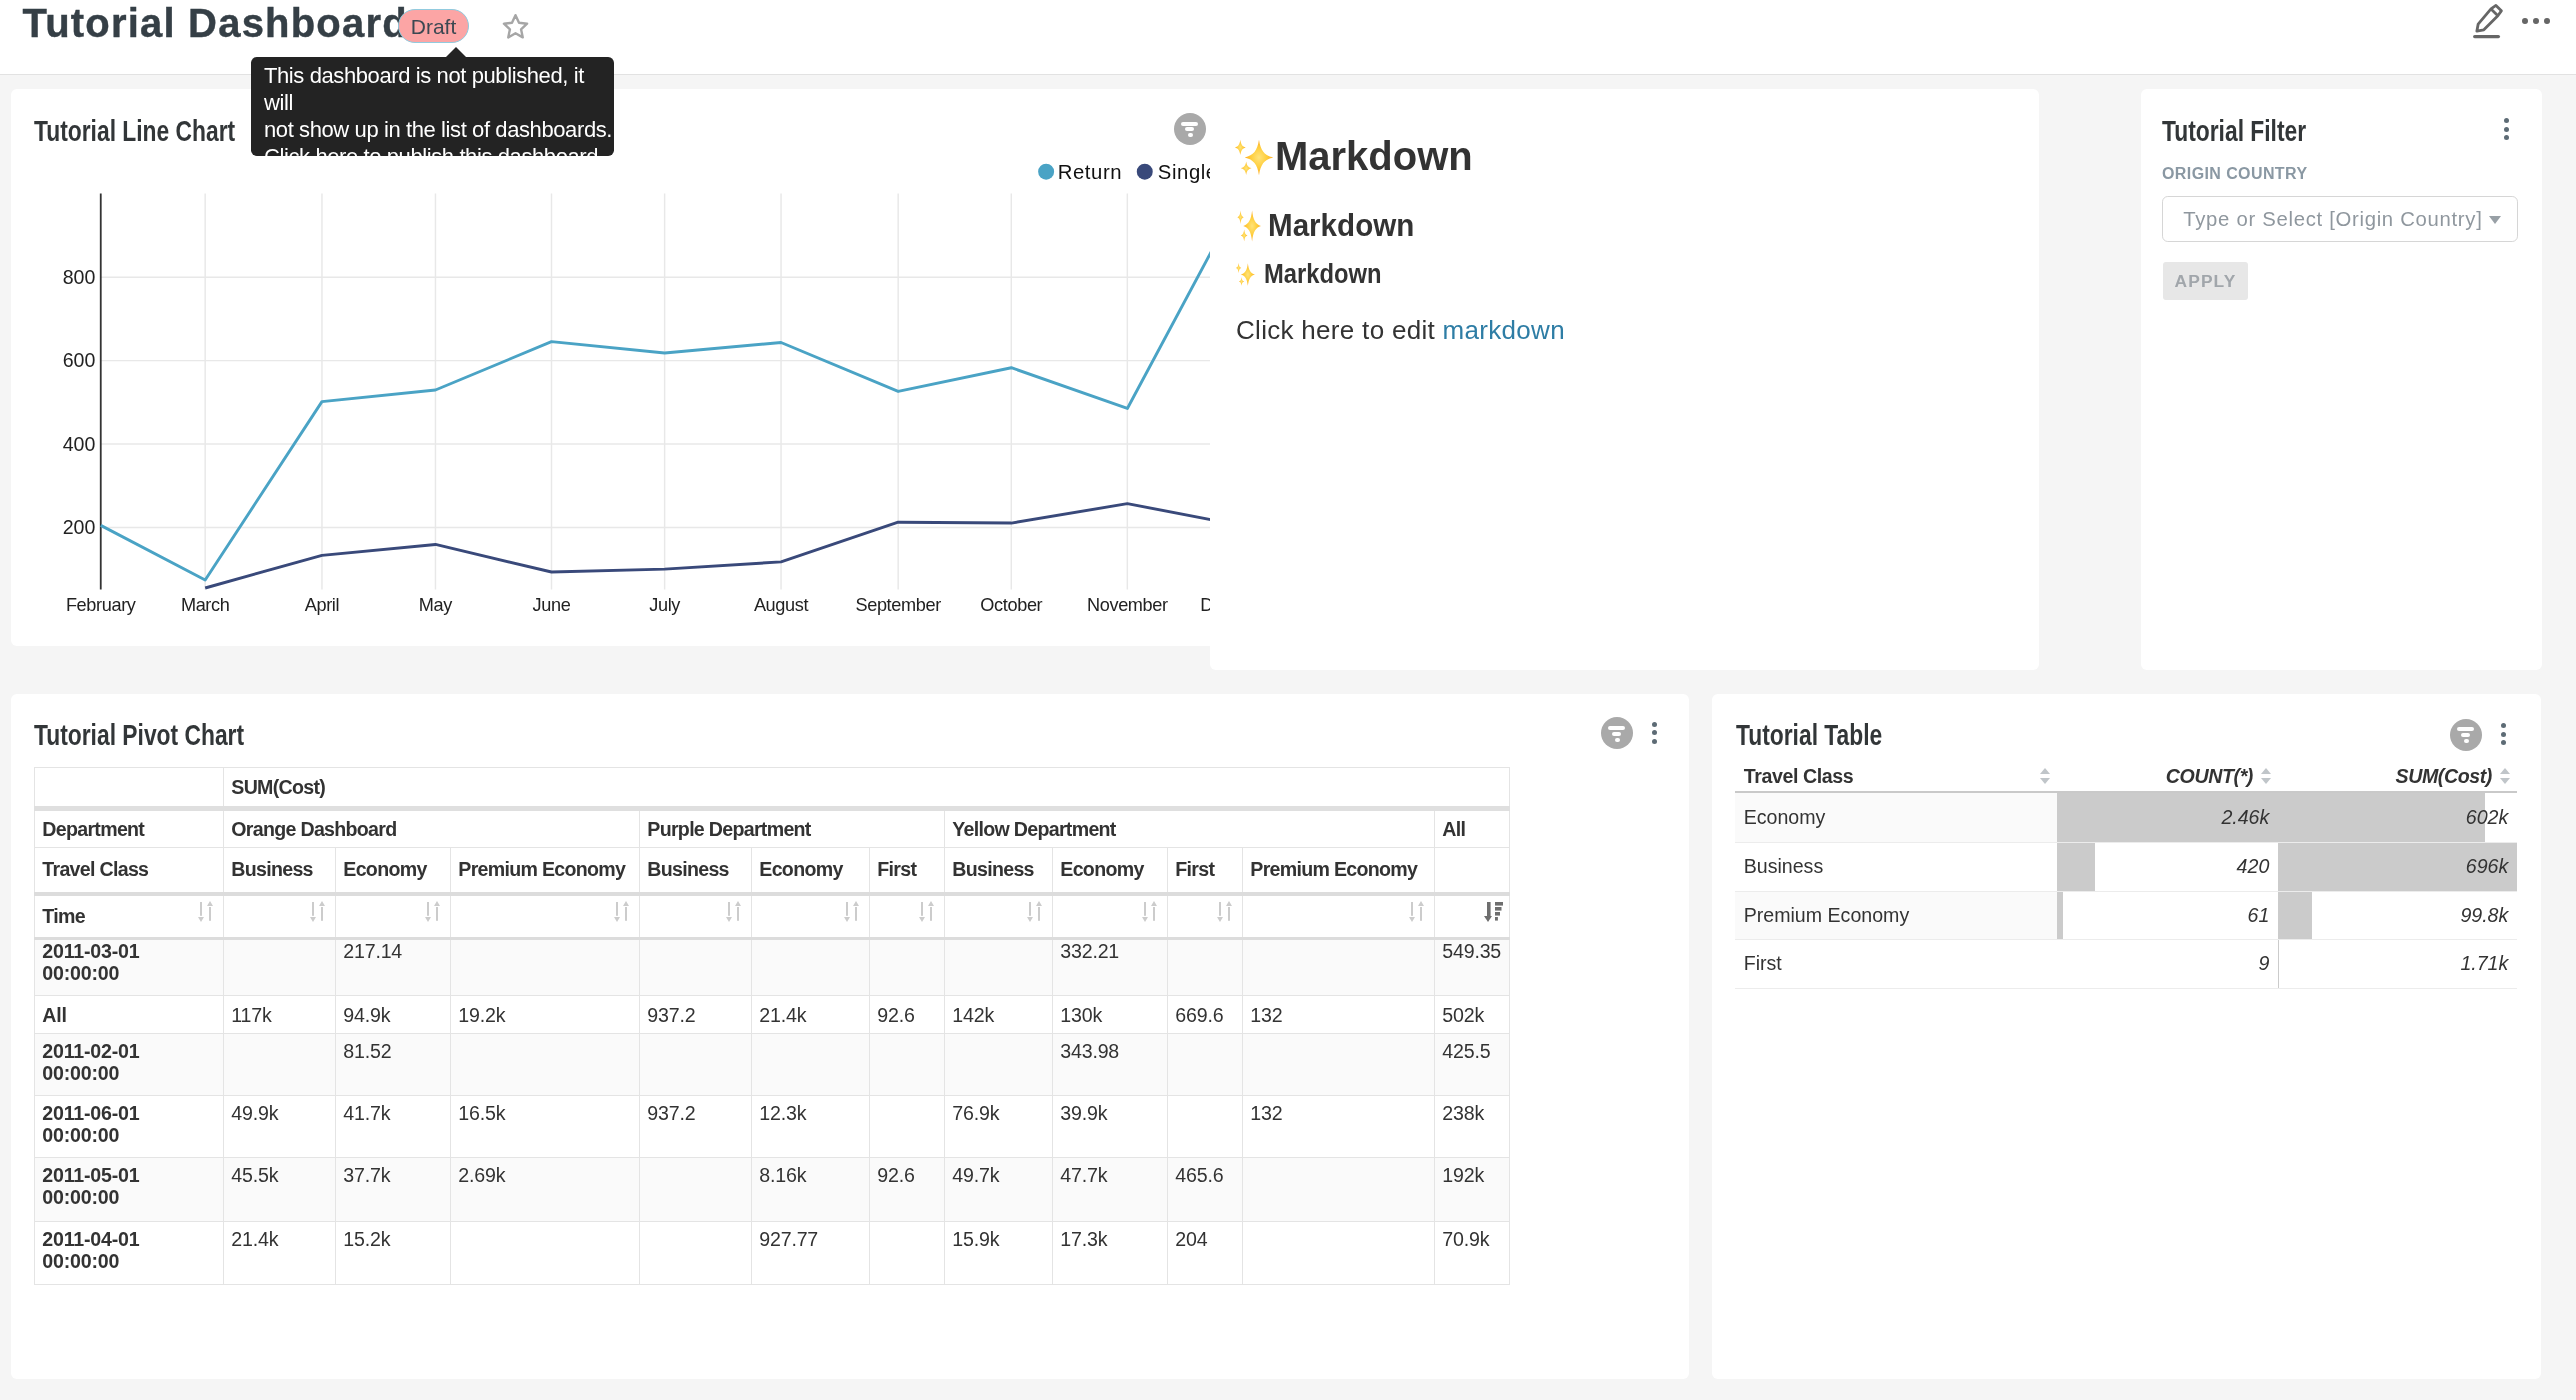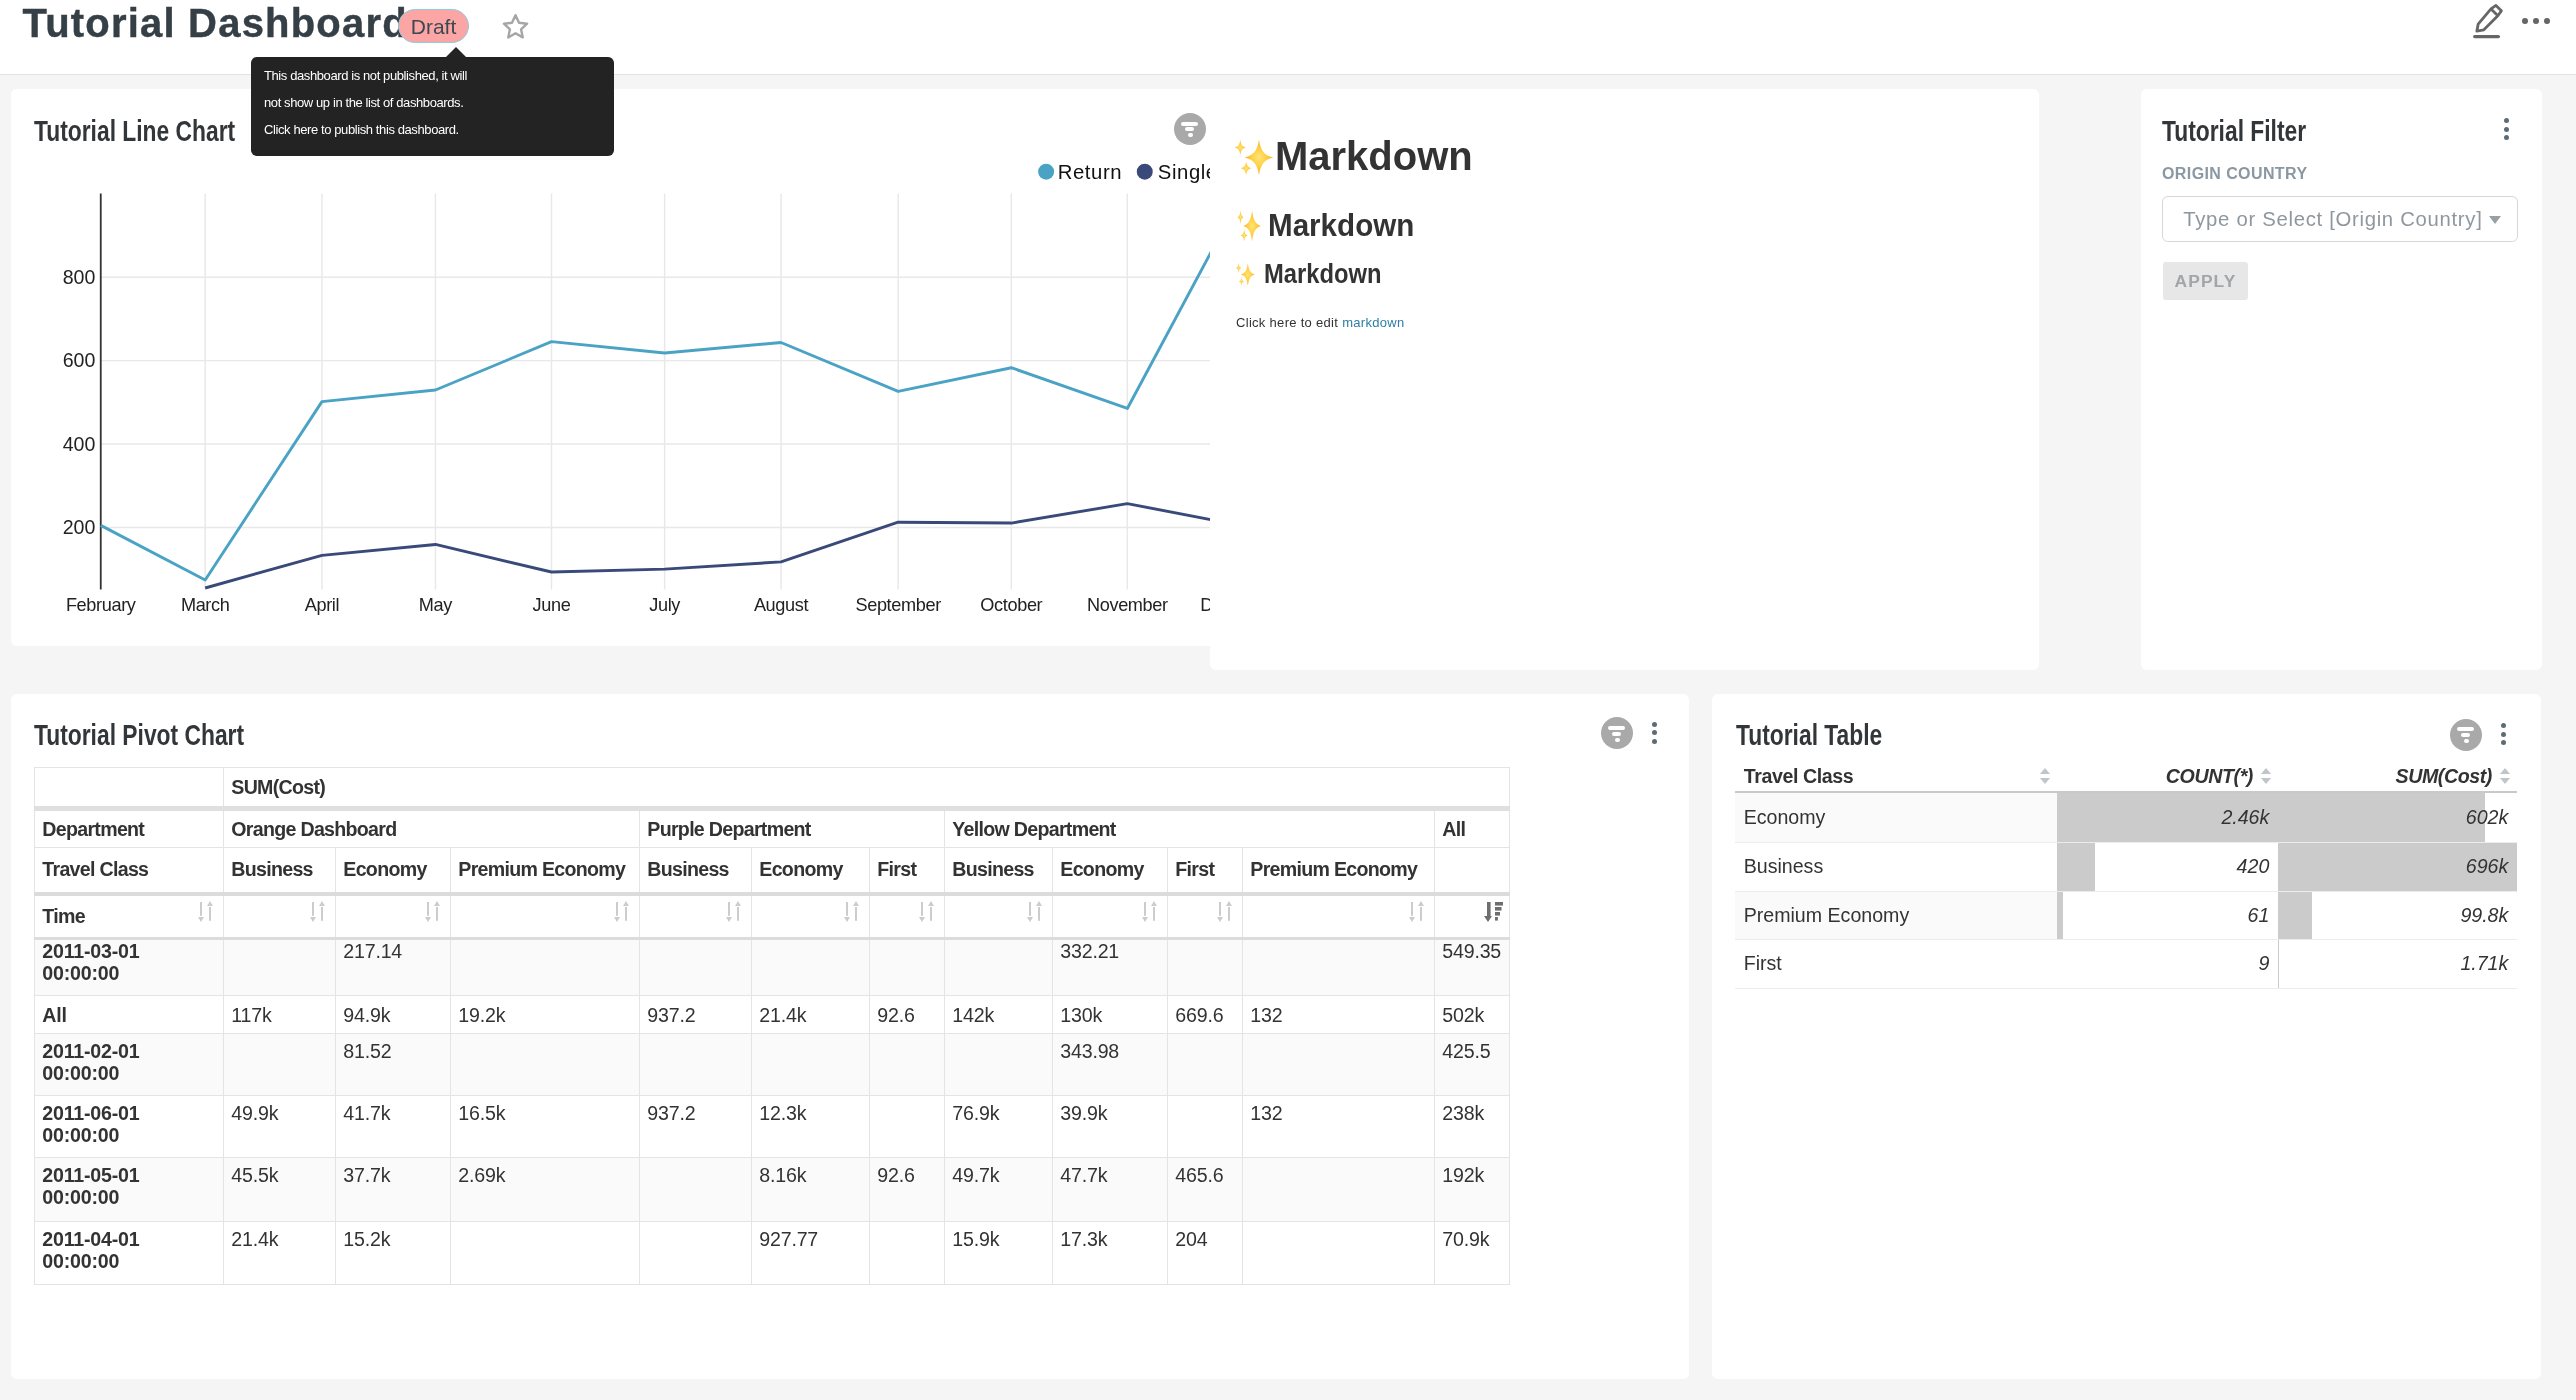--- a/index.html
+++ b/index.html
@@ -2,21 +2,21 @@
 <html style="font-size:11.6px"><head>
 <meta charset="utf-8">
 <style>
   * { margin:0; padding:0; box-sizing:border-box; }
   html,body { width:2576px; height:1400px; }
   body { background:#f5f5f5; font-family:"Liberation Sans", sans-serif; color:#333; position:relative; overflow:hidden; }
   .abs { position:absolute; }
   .hdr { position:absolute; left:0; top:0; width:2576px; height:75px; background:#fff; border-bottom:1.5px solid #e2e2e2; }
   .title { position:absolute; left:22.5px; top:0px; height:46px; line-height:46px; font-size:40px; font-weight:700; color:#353f46; letter-spacing:1.2px; -webkit-text-stroke:0.4px #353f46; }
   .pill { position:absolute; left:398px; top:8.7px; width:71px; height:34px; border-radius:17.4px; background:#fca5a5; border:1.5px solid #91cbdf; color:#3c4852; font-size:21px; text-align:center; line-height:33px; }
-  .tooltip { position:absolute; z-index:10; left:251px; top:57px; width:363px; height:99px; background:#232323; border-radius:5.8px; color:#fff; font-size:13px; letter-spacing:-0.4px; line-height:27px; padding:5.1px 0 0 13px; }
+  .tooltip { position:absolute; z-index:10; left:251px; top:57px; width:363px; height:99px; background:#232323; border-radius:5.8px; color:#fff; font-size:22px; letter-spacing:-0.4px; line-height:27px; padding:5.1px 0 0 13px; }
   .tooltip:before { content:""; position:absolute; left:194px; top:-10.2px; border-left:11px solid transparent; border-right:11px solid transparent; border-bottom:11px solid #232323; }
   .card { position:absolute; background:#fff; border-radius:5.8px; }
   .ctitle { position:absolute; font-size:29px; font-weight:700; color:#323638; transform:scaleX(0.787); transform-origin:0 50%; white-space:nowrap; }
   .dots { position:absolute; width:5.8px; }
   .dot { position:absolute; width:5.1px; height:5.1px; border-radius:50%; background:#5d6b75; left:0; }
   .fcirc { position:absolute; width:32px; height:32px; border-radius:50%; background:#a9a9a9; }
   .fbar { position:absolute; background:#fff; border-radius:2.2px; height:3.6px; }
   
   #pivot td { letter-spacing:-0.2px; border:1.5px solid #e4e4e4; padding:0 4.4px 0 7.3px; vertical-align:middle; overflow:hidden; white-space:nowrap; }
   #pivot .ph td { font-weight:700; letter-spacing:-0.7px; background:#fff; }
@@ -168,21 +168,21 @@
           <stop offset="0%" stop-color="#ffe37a"></stop>
           <stop offset="55%" stop-color="#ffce3d"></stop>
           <stop offset="100%" stop-color="#ffab24"></stop>
         </radialGradient>
       </defs>
       <path d="M 35.5 2.5 C 37.84 17.689999999999998 42.91 24.06 55.0 27 C 42.91 29.94 37.84 36.31 35.5 51.5 C 33.16 36.31 28.09 29.94 16.0 27 C 28.09 24.06 33.16 17.689999999999998 35.5 2.5 Z" fill="url(#g3)"></path>
       <path d="M 10 2.3000000000000007 C 10.876 8.934000000000001 12.774000000000001 11.716000000000001 17.3 13 C 12.774000000000001 14.283999999999999 10.876 17.066 10 23.7 C 9.124 17.066 7.226 14.283999999999999 2.7 13 C 7.226 11.716000000000001 9.124 8.934000000000001 10 2.3000000000000007 Z" fill="url(#g3)"></path>
       <path d="M 18 32.7 C 18.876 38.466 20.774 40.884 25.3 42 C 20.774 43.116 18.876 45.534 18 51.3 C 17.124 45.534 15.225999999999999 43.116 10.7 42 C 15.225999999999999 40.884 17.124 38.466 18 32.7 Z" fill="url(#g3)"></path>
     </svg>
     <div style="position:absolute;left:54px;top:170px;font-size:27px;font-weight:700;color:#333;transform:scaleX(0.88);transform-origin:0 50%">Markdown</div>
-    <div style="position:absolute;left:26px;top:226px;font-size:13px;color:#333;letter-spacing:0.3px">Click here to edit <span style="color:#2e7da5">markdown</span></div>
+    <div style="position:absolute;left:26px;top:226px;font-size:26px;color:#333;letter-spacing:0.3px">Click here to edit <span style="color:#2e7da5">markdown</span></div>
   </div>
 
   <div class="card" style="left:2141px;top:89px;width:401px;height:581px">
     <div class="ctitle" style="left:21px;top:26px">Tutorial Filter</div>
     <div class="dots" style="left:363px;top:29px">
       <div class="dot" style="top:0"></div>
       <div class="dot" style="top:8.7px"></div>
       <div class="dot" style="top:17.4px"></div>
     </div>
     <div style="position:absolute;left:21px;top:76px;font-size:16px;font-weight:600;color:#8a98a3;letter-spacing:0.4px">ORIGIN COUNTRY</div>

